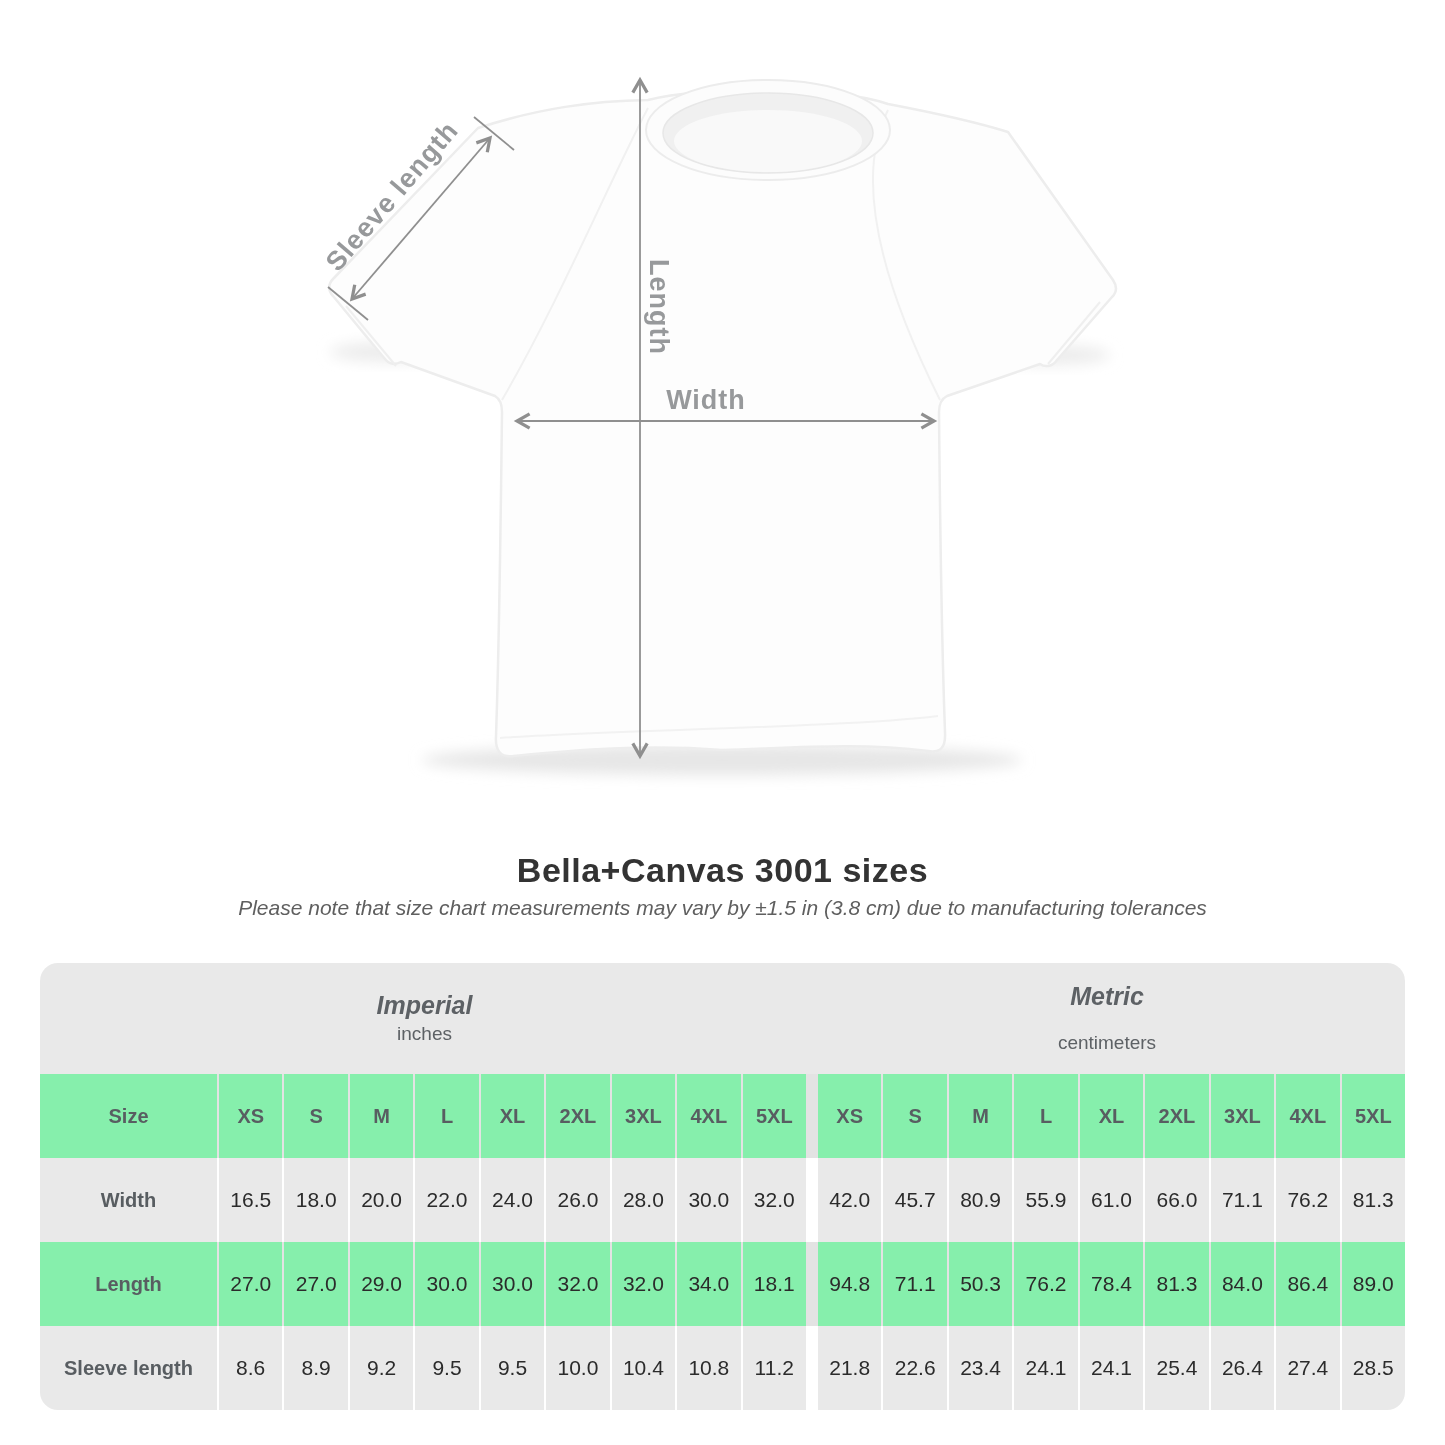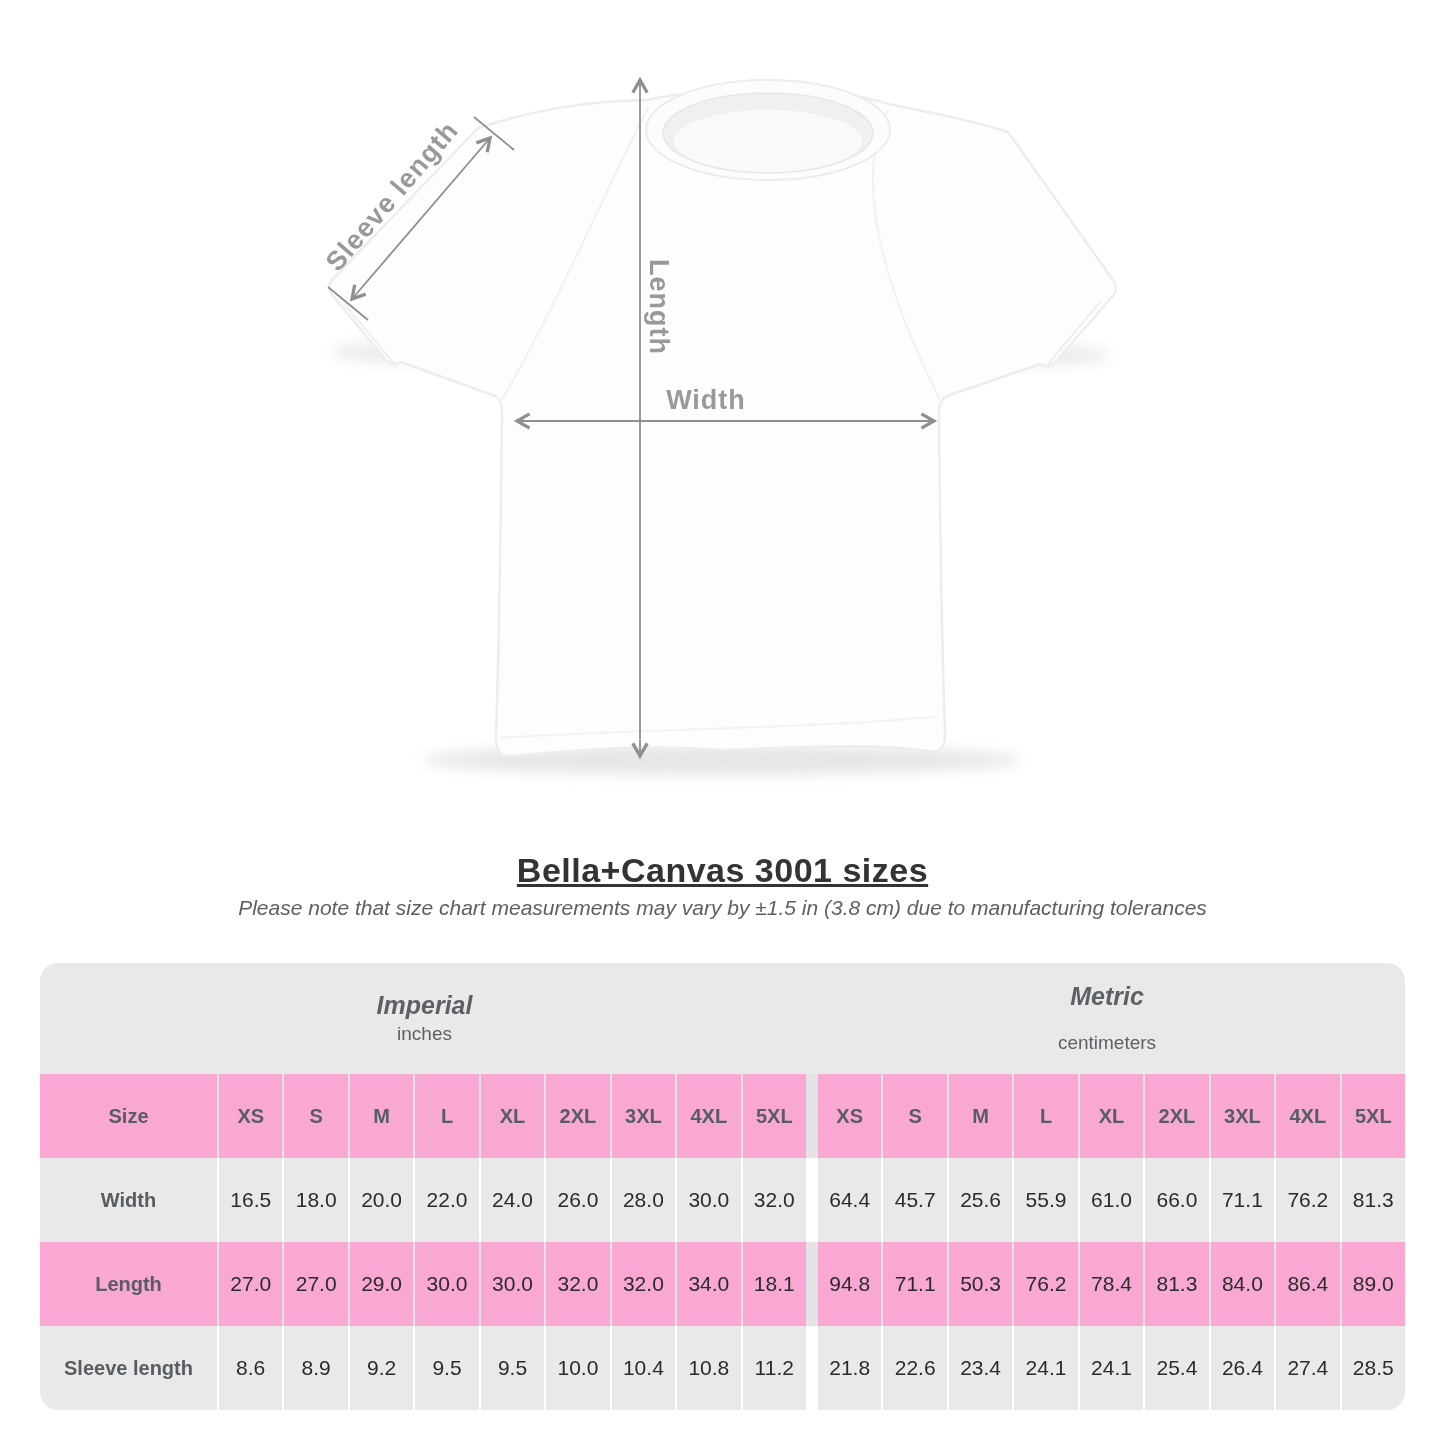--- a/index.html
+++ b/index.html
@@ -7,21 +7,21 @@
     width:1445px; height:1445px; background:#ffffff;
     font-family:"Liberation Sans", sans-serif;
     -webkit-font-smoothing:antialiased;
   }
   .shirt-area { width:1445px; height:832px; position:relative; }
   .shirt-area svg { display:block; }
 
   .heading { text-align:center; }
   .title {
     margin-top:18px; font-size:34px; font-weight:bold; color:#333333;
-    line-height:40px; letter-spacing:0.5px;text-decoration:underline;
+    line-height:40px; letter-spacing:0.5px;
   }
   .subtitle {
     margin-top:5px; font-style:italic; font-size:21px; color:#5f5f5f;
     line-height:26px;
   }
 
   .size-table {
     margin:42px 40px 0 40px; width:1365px;
     border-radius:18px; overflow:hidden;
   }
@@ -31,21 +31,21 @@
   .unit-sec-right { flex:1;gap:18px; }
   .unit-name { font-size:25px; font-weight:bold; font-style:italic; color:#5d6165; line-height:30px; }
   .unit-sub  { font-size:19px; color:#5d6165; line-height:26px; margin-top:1px; }
 
   .trow {
     display:grid;
     grid-template-columns:177px repeat(9,1fr) 8px repeat(9,1fr);
     column-gap:2px; height:84px;
   }
   .row-white { background:#e3e3e3; }
-  .row-white .cell { background:#f9a8d4; }
+  .row-white .cell { background:#86efac; }
   .row-gray { background:#ffffff; }
   .row-gray .cell { background:#e9e9e9; }
   .cell { display:flex; align-items:center; justify-content:center; }
   .spacer { background:transparent; }
   .head, .rowlabel { font-weight:bold; font-size:20px; color:#585d61; }
   .val { font-size:21px; color:#2b2b2b; }
 </style>
 </head>
 <body>
 
@@ -155,23 +155,23 @@
         <div class="cell val">16.5</div>
         <div class="cell val">18.0</div>
         <div class="cell val">20.0</div>
         <div class="cell val">22.0</div>
         <div class="cell val">24.0</div>
         <div class="cell val">26.0</div>
         <div class="cell val">28.0</div>
         <div class="cell val">30.0</div>
         <div class="cell val">32.0</div>
         <div class="spacer"></div>
-        <div class="cell val">64.4</div>
+        <div class="cell val">42.0</div>
         <div class="cell val">45.7</div>
-        <div class="cell val">25.6</div>
+        <div class="cell val">80.9</div>
         <div class="cell val">55.9</div>
         <div class="cell val">61.0</div>
         <div class="cell val">66.0</div>
         <div class="cell val">71.1</div>
         <div class="cell val">76.2</div>
         <div class="cell val">81.3</div>
       </div>
       <div class="trow row-white">
         <div class="cell rowlabel">Length</div>
         <div class="cell val">27.0</div>

